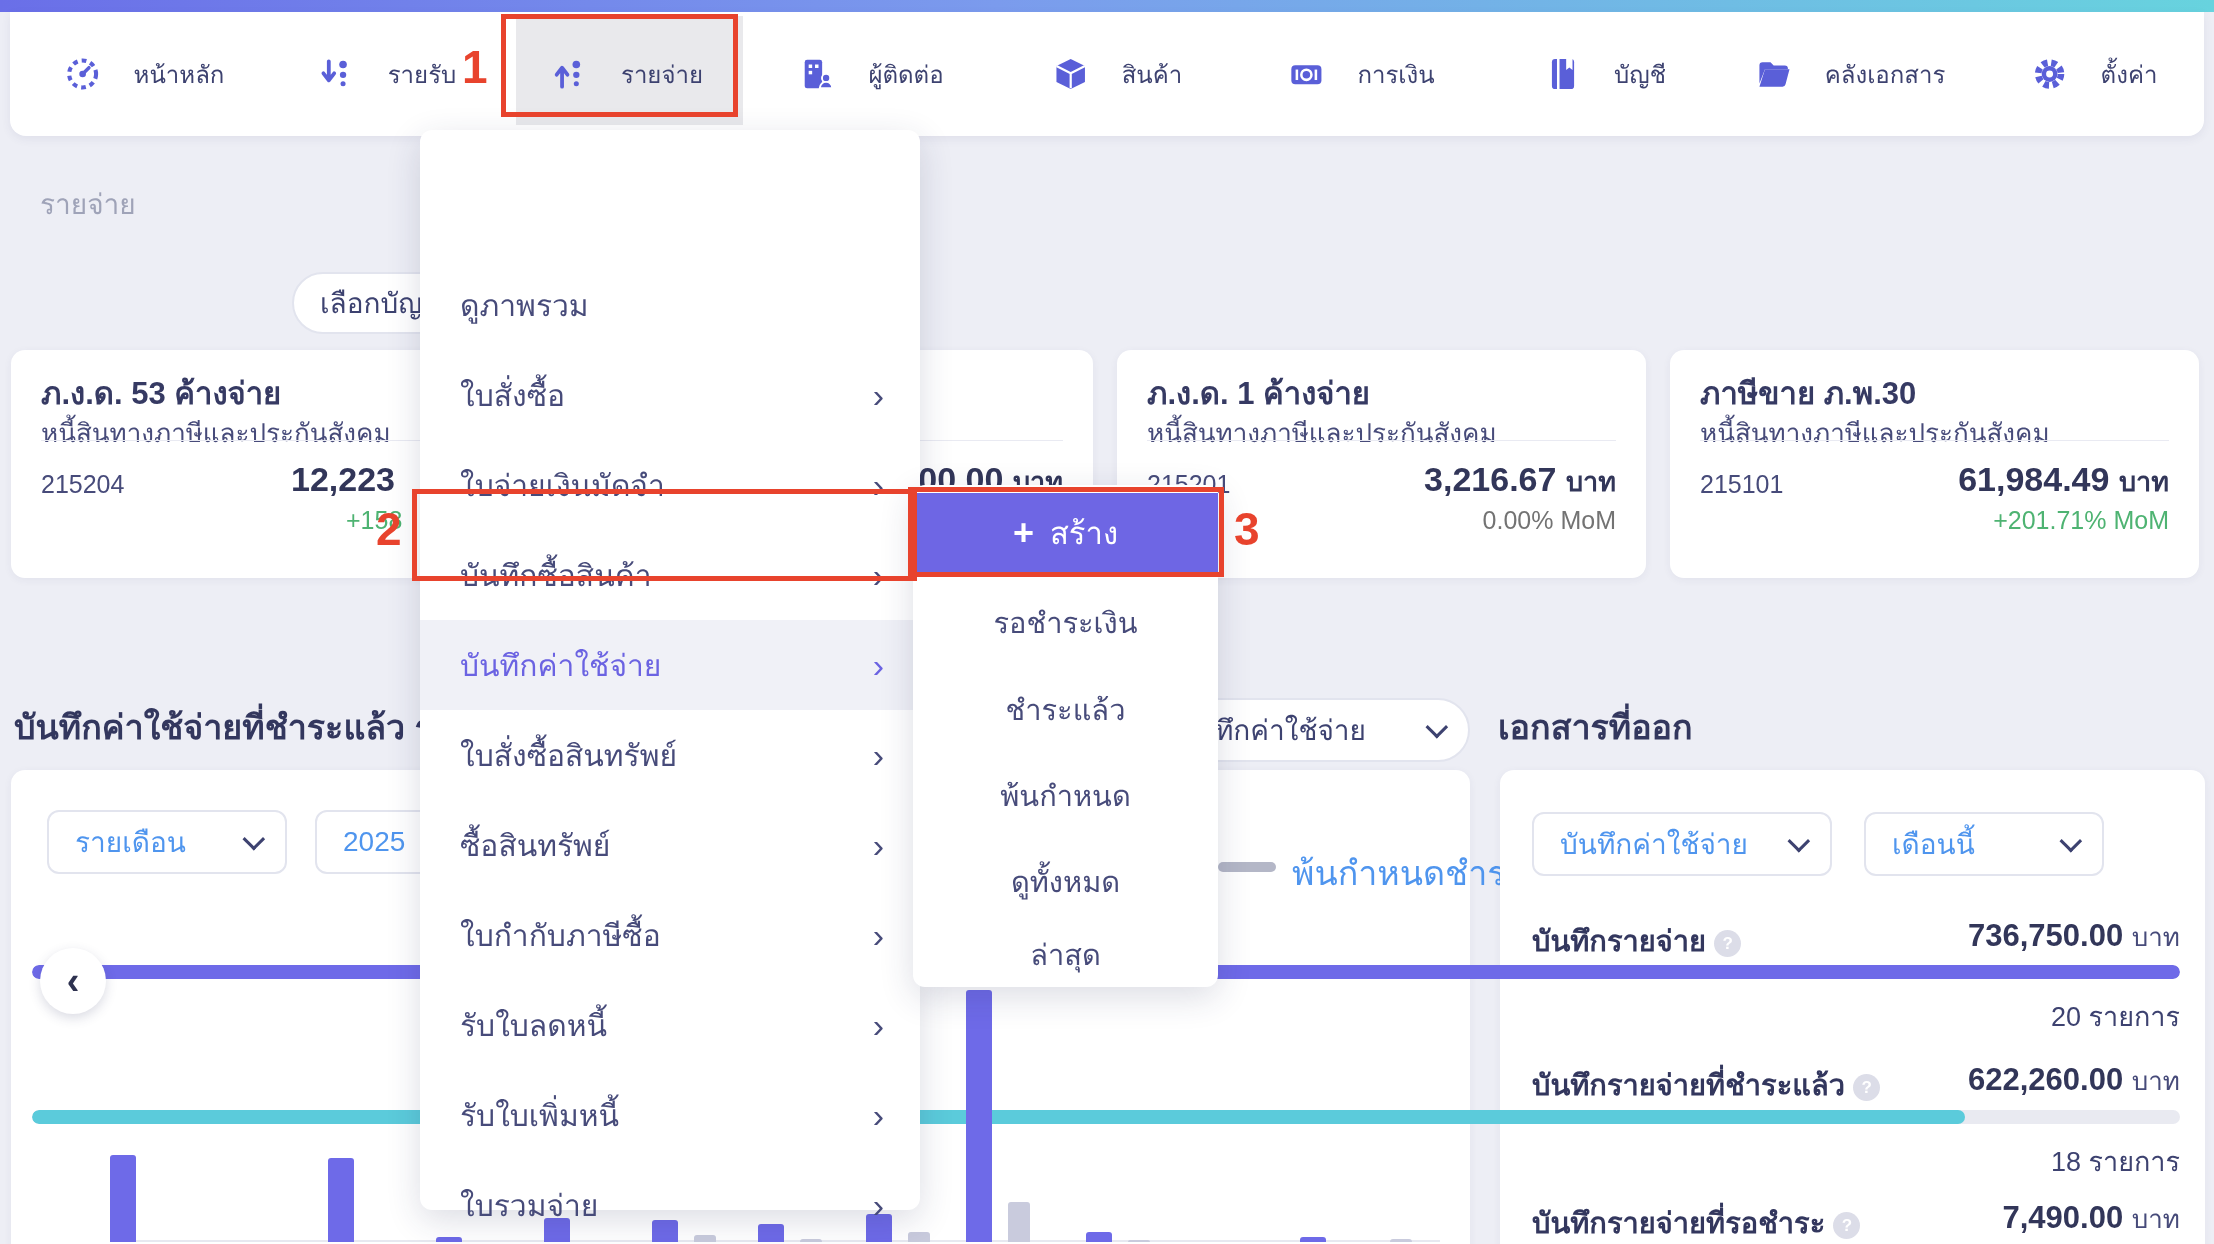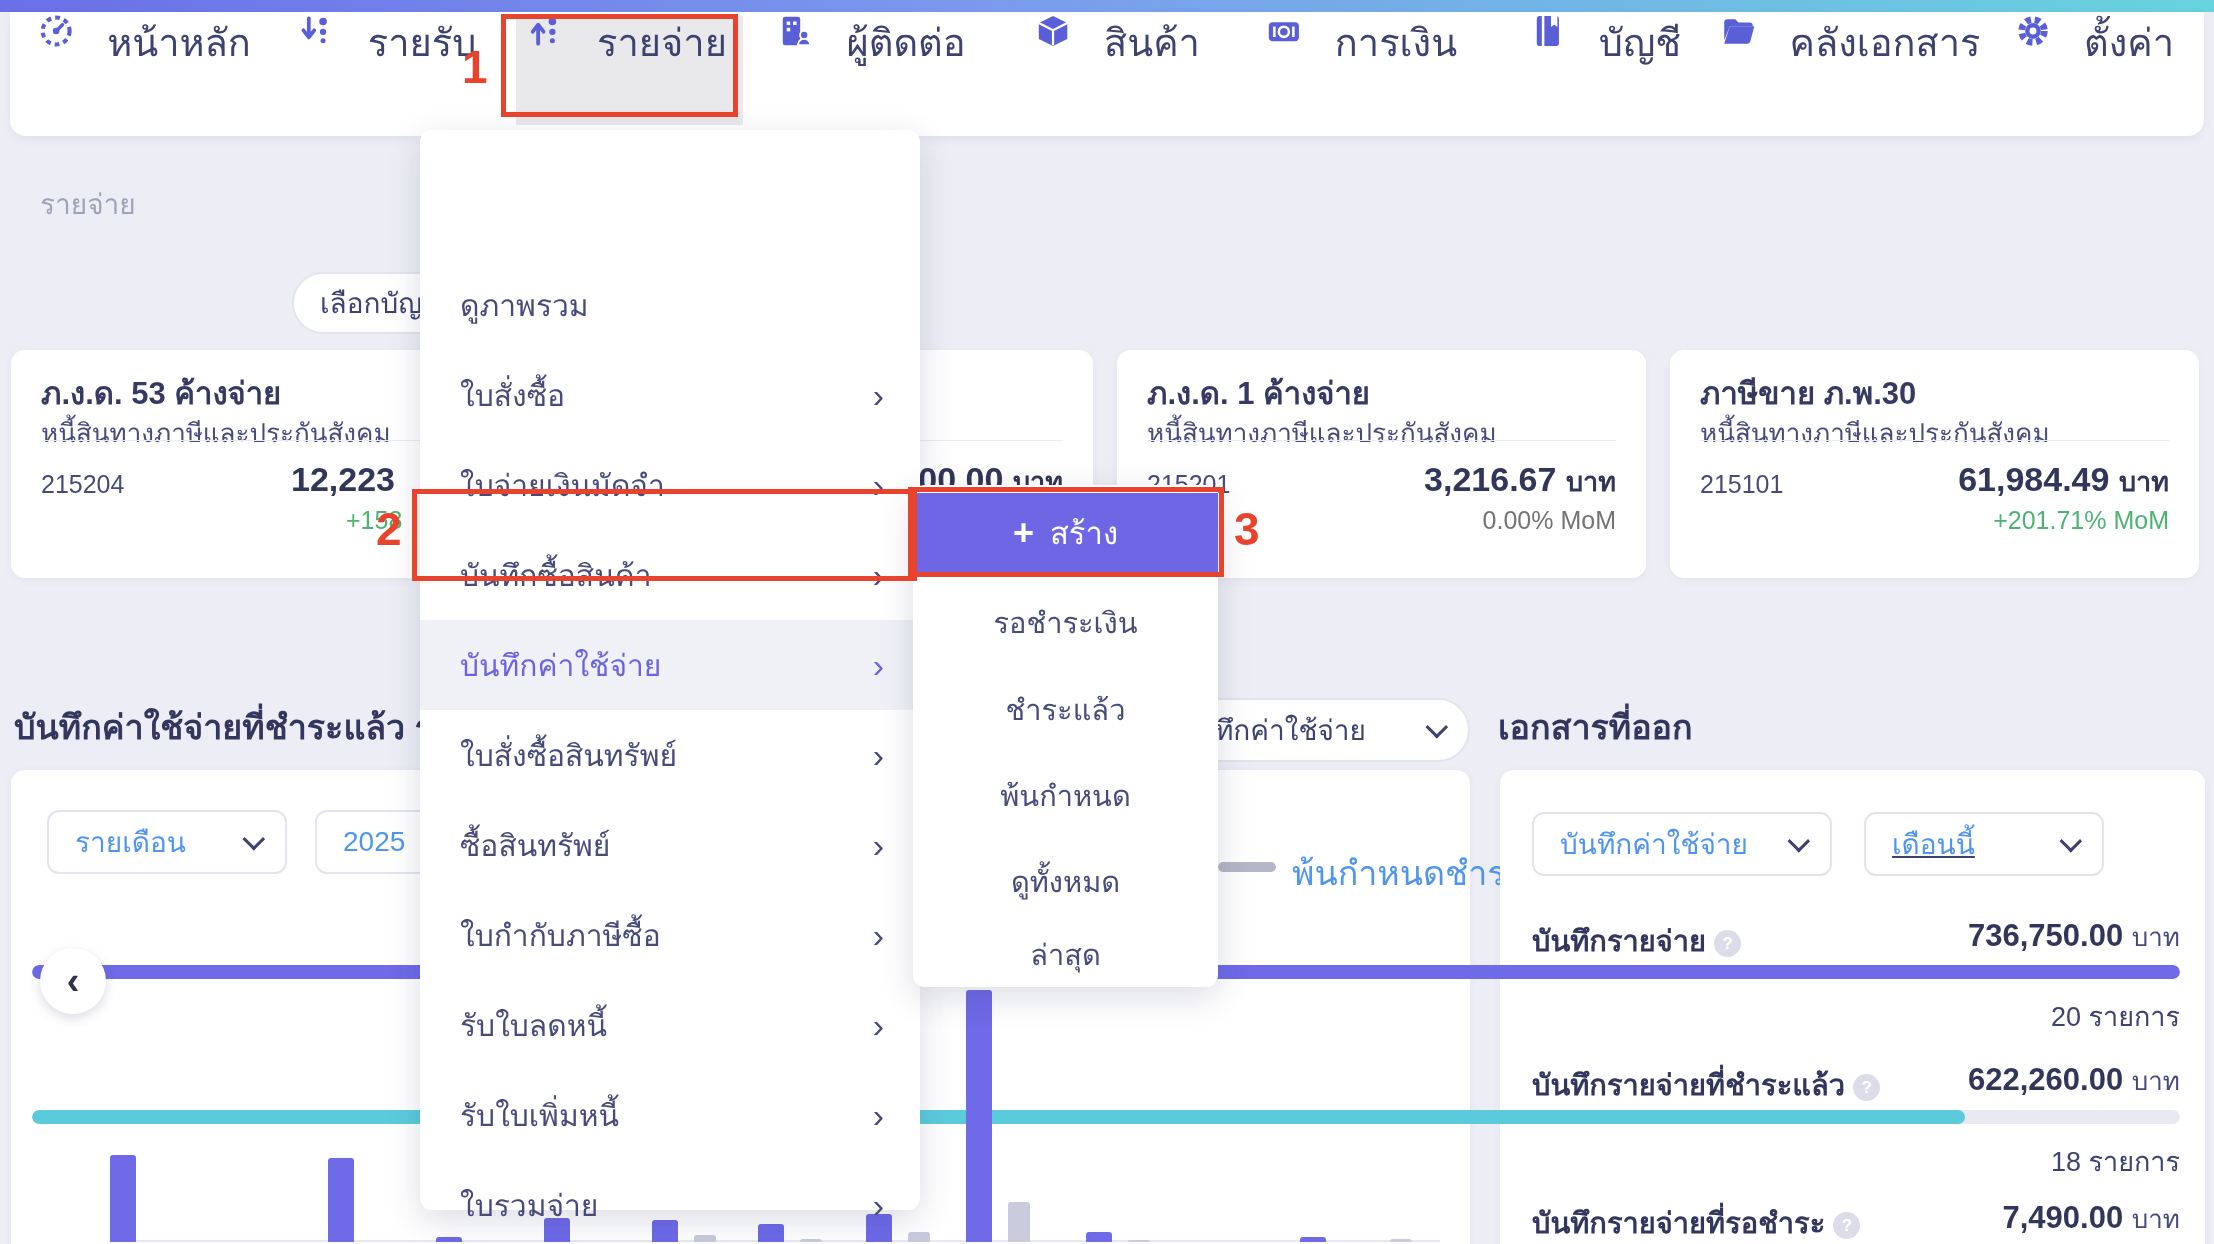--- a/index.html
+++ b/index.html
@@ -5,22 +5,22 @@
   html,body{margin:0;padding:0;background:#edeef5;font-family:"Liberation Sans",sans-serif;}
   #app{position:relative;width:2214px;height:1244px;background:#edeef5;overflow:hidden;}
 
   
   .topbar{position:absolute;left:0;top:0;width:2214px;height:12px;
     background:linear-gradient(90deg,#6a6fe8 0%,#7b9bed 45%,#67d3de 100%);}
 
   
   .nav{position:absolute;left:10px;right:10px;top:12px;height:124px;background:#fff;
     border-radius:0 0 16px 16px;box-shadow:0 3px 10px rgba(60,65,110,.08);}
-  .nav-item{position:absolute;top:0;height:124px;display:flex;align-items:flex-start;gap:32px;
-    transform:translateX(-50%);font-size:38px;color:#3d4270;white-space:nowrap;cursor:pointer;}
+  .nav-item{position:absolute;top:0;height:124px;display:flex;align-items:center;gap:32px;
+    transform:translateX(-50%);font-size:24px;color:#3d4270;white-space:nowrap;cursor:pointer;}
   .nav-active-bg{position:absolute;left:506px;top:4px;width:227px;height:109px;background:#e9e9ec;}
   .nicon{width:38px;height:38px;flex:0 0 auto;}
 
   
   .redbox{position:absolute;border:5px solid #e8432d;box-sizing:border-box;z-index:40;}
   .rednum{position:absolute;color:#e8432d;font-size:46px;font-weight:bold;z-index:41;}
 
   .breadcrumb{position:absolute;left:40px;top:182px;font-size:28px;color:#9fa3b8;}
 
   .sec-title{position:absolute;font-weight:bold;color:#33375e;}
@@ -274,21 +274,21 @@
       <div class="bar gray" style="left: 1128px; height: 2px;"></div>
       <div class="bar purple" style="left: 1300px; height: 5px;"></div>
       <div class="bar gray" style="left: 1390px; height: 3px;"></div>
     </div>
 
   <div class="panel-card" style="left:1500px;top:770px;width:705px;height:500px;"></div>
   <div class="pill square" style="left:1532px;top:812px;width:300px;height:64px;">
     <span class="blue">บันทึกค่าใช้จ่าย</span>
     <span class="chev"></span>
   </div>
-  <div class="pill square" style="left:1864px;top:812px;width:240px;height:64px;text-decoration:underline;">
+  <div class="pill square" style="left:1864px;top:812px;width:240px;height:64px;">
     <span class="blue">เดือนนี้</span>
     <span class="chev"></span>
   </div>
 
   <div class="stat-label" style="left:1532px;top:918px;">
     <span>บันทึกรายจ่าย</span>
     <span class="qicon">?</span>
   </div>
   <div class="stat-amt" style="top:916px;">
     <span>736,750.00</span>

